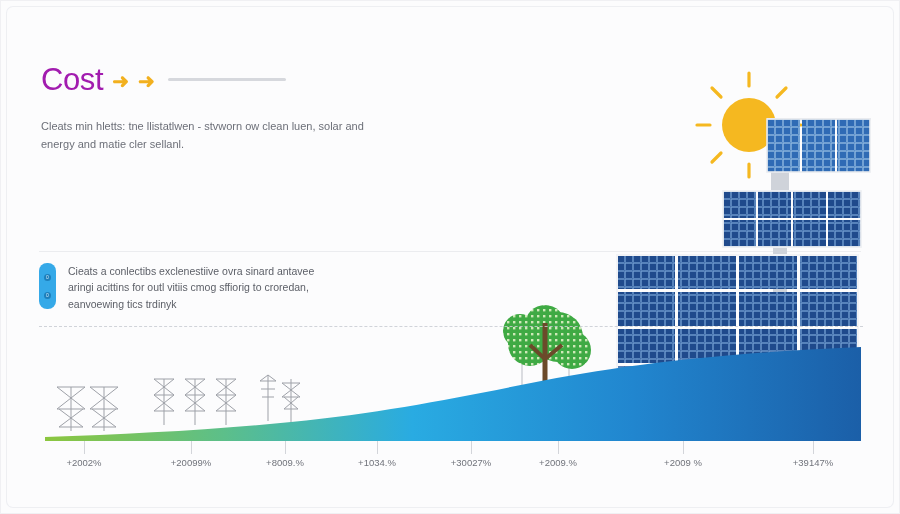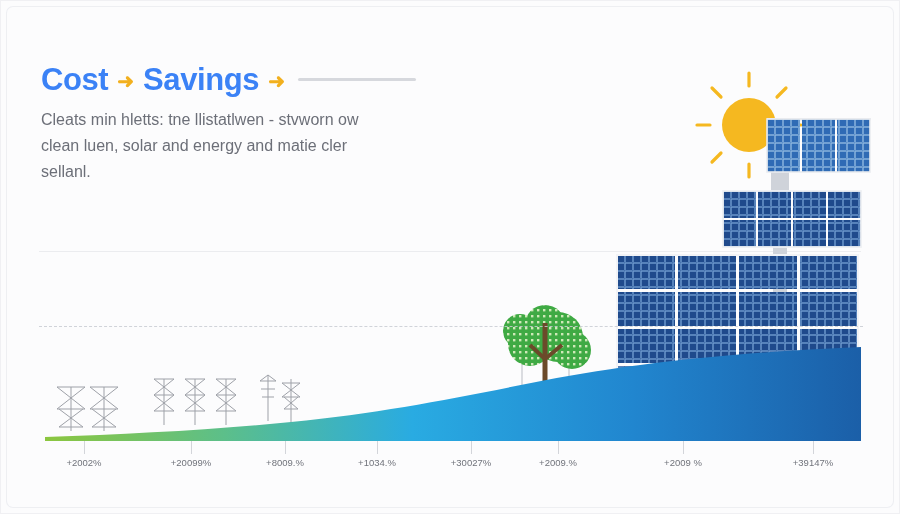--- a/index.html
+++ b/index.html
@@ -34,22 +34,22 @@
 
   .title-line {
     display: flex;
     align-items: center;
     gap: 9px;
     white-space: nowrap;
   }
 
   .title-text {
     font-size: 31px;
-    font-weight: bold;
-    color: #3b82f6;
+    font-weight: normal;
+    color: #a21caf;
     letter-spacing: -0.4px;
     line-height: 1.08;
   }
 
   .title-arrow {
     color: #f2b01e;
     font-size: 20px;
     font-weight: bold;
     line-height: 1;
     position: relative;
@@ -60,22 +60,22 @@
     height: 3px;
     width: 118px;
     background: #d6d8dd;
     border-radius: 2px;
     margin-left: 4px;
   }
 
   .title-line-2 { margin-top: 1px; }
 
   .subtitle {
-    margin-top: 11px;
-    font-size: 16px;
+    margin-top: 22px;
+    font-size: 11px;
     line-height: 1.62;
     color: #6c6f78;
     max-width: 330px;
     filter: blur(0.35px);
   }
 
   
   .divider {
     position: absolute;
     left: 38px;
@@ -176,31 +176,37 @@
 
 <div id="infographic">
 
   <div class="frame-edge"></div>
 
   <div class="header">
 
     <div class="title-line">
       <span class="title-text">Cost</span>
       <span class="title-arrow">➜</span>
-      <span class="title-text">Savings</span>
       <span class="title-arrow">➜</span>
       <span class="title-rule"></span>
     </div>
 
 
     <div class="subtitle">Cleats min hletts: tne llistatlwen - stvworn ow clean luen, solar and energy and matie cler sellanl.</div>
   </div>
 
   <div class="divider"></div>
 
+  <div class="callout">
+    <div class="callout-badge">
+      <span class="badge-dot">0</span>
+      <span class="badge-dot">0</span>
+    </div>
+    <div class="callout-text">Cieats a conlectibs exclenestiive ovra sinard antavee aringi acittins for outl vitiis cmog sffiorig to croredan, eanvoewing tics trdinyk</div>
+  </div>
 
   <svg class="illus" viewBox="0 0 900 514" xmlns="http://www.w3.org/2000/svg">
     <defs>
 
       <pattern id="cellsLight" width="8" height="8" patternUnits="userSpaceOnUse">
         <rect width="8" height="8" fill="#2f6bb5"></rect>
         <rect width="7" height="7" x="0.5" y="0.5" fill="none" stroke="#8fb8e0" stroke-width="0.7"></rect>
       </pattern>
 
       <pattern id="cellsNavy" width="8" height="8" patternUnits="userSpaceOnUse">

